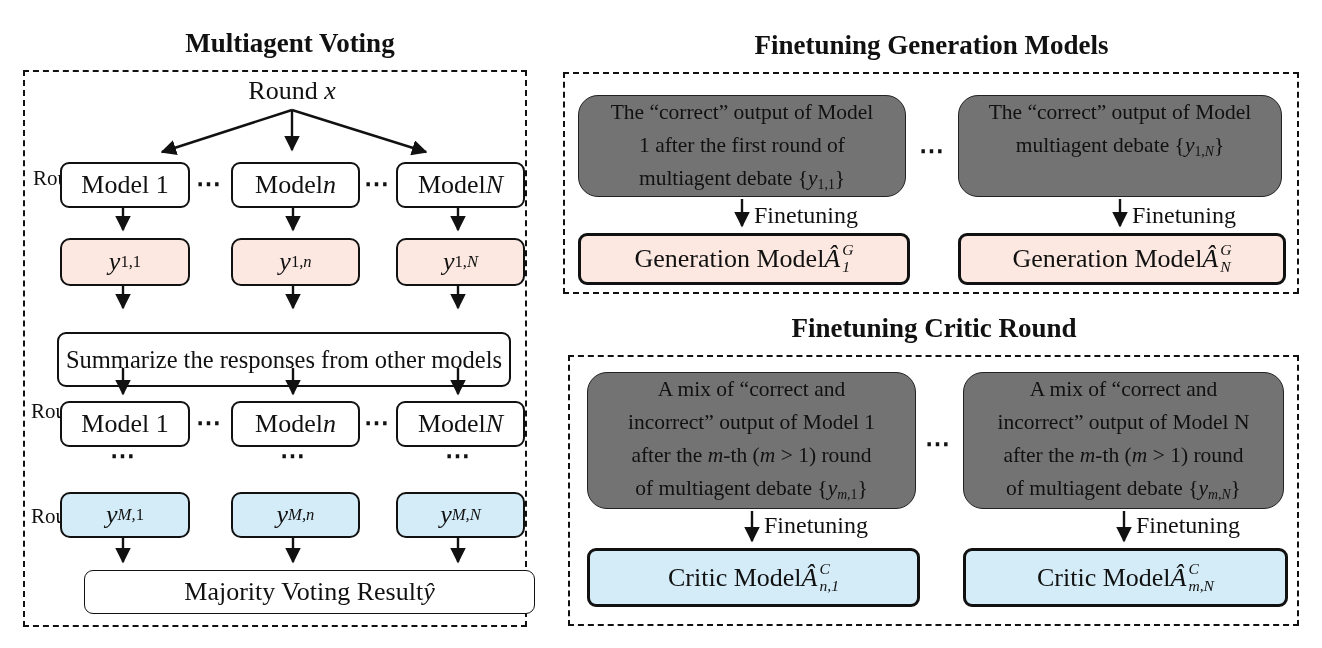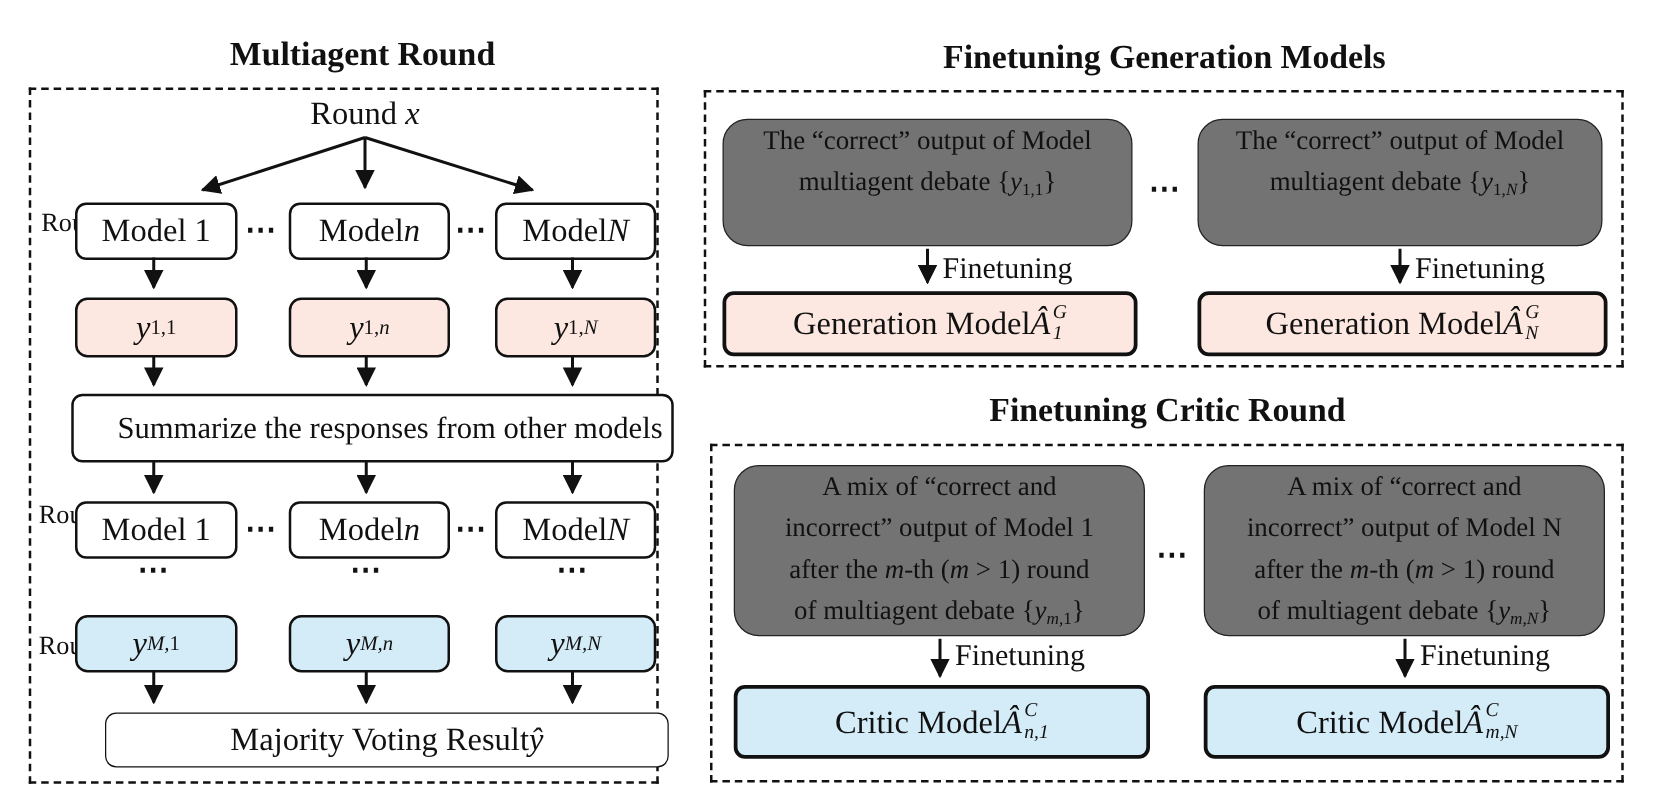--- a/index.html
+++ b/index.html
@@ -29,21 +29,21 @@
   .rm{font-style:normal;}
   .sub{font-size:64%;vertical-align:-0.32em;}
   .subit{font-size:64%;vertical-align:-0.32em;font-style:italic;}
   .stack{display:inline-flex;flex-direction:column;align-items:flex-start;
          font-size:60%;line-height:1.08;vertical-align:-0.52em;margin-left:2px;font-style:italic;}
   svg.overlay{position:absolute;left:0;top:0;pointer-events:none;}
 </style>
 </head>
 <body>
 
-<div class="title" style="left:38px;top:28px;width:504px;">Multiagent Round</div>
+<div class="title" style="left:38px;top:28px;width:504px;">Multiagent Voting</div>
 <div class="panel" style="left:23px;top:70px;width:500px;height:553px;"></div>
 
 <div class="abs" style="left:212px;top:76px;width:160px;text-align:center;font-size:26px;"><span class="rm">Round </span><span class="it">x</span></div>
 
 <div class="rlabel" style="left:33px;top:128px;">Round 1</div>
 
 <div class="box" style="left:60px;top:162px;width:126px;height:42px;">
     <span class="rm">Model 1</span>
   </div>
 <div class="dots" style="left:188px;top:169px;width:42px;">⋯</div>
@@ -65,21 +65,21 @@
     <span class="it">y</span>
     <span class="sub">1,</span>
     <span class="subit">n</span>
   </div>
 <div class="obox" style="left:396px;top:238px;width:125px;height:44px;background:#fce8e0;">
     <span class="it">y</span>
     <span class="sub">1,</span>
     <span class="subit">N</span>
   </div>
 
-<div class="box wide" style="left:57px;top:315px;width:450px;height:51px;padding-left:28px;">Summarize the responses from other models</div>
+<div class="box wide" style="left:57px;top:332px;width:450px;height:51px;">Summarize the responses from other models</div>
 
 <div class="rlabel" style="left:31px;top:361px;">Round 2</div>
 
 <div class="box" style="left:60px;top:401px;width:126px;height:42px;">
     <span class="rm">Model 1</span>
   </div>
 <div class="dots" style="left:188px;top:408px;width:42px;">⋯</div>
 <div class="box" style="left:231px;top:401px;width:125px;height:42px;">
     <span class="rm">Model </span>
     <span class="it">n</span>
@@ -113,20 +113,21 @@
 <div class="box thin" style="left:58px;top:570px;width:449px;height:42px;">
     <span class="rm">Majority Voting Result </span>
     <span class="it">ŷ</span>
   </div>
 
 <div class="title" style="left:563px;top:30px;width:737px;">Finetuning Generation Models</div>
 <div class="panel" style="left:563px;top:72px;width:732px;height:218px;"></div>
 
 <div class="wbox" style="left:578px;top:95px;width:326px;height:100px;">
     <div><span class="rm">The “correct” output of Model</span></div>
+    <div><span class="rm">1 after the first round of</span></div>
     <div><span class="rm">multiagent debate {</span><span class="it">y</span><span class="sub">1,1</span><span class="rm">}</span></div>
   </div>
 <div class="dots" style="left:911px;top:136px;width:42px;">⋯</div>
 <div class="wbox" style="left:958px;top:95px;width:322px;height:100px;">
     <div><span class="rm">The “correct” output of Model</span></div>
     <div><span class="rm">multiagent debate {</span><span class="it">y</span><span class="sub">1,</span><span class="subit">N</span><span class="rm">}</span></div>
   </div>
 
 <div class="ft" style="left:754px;top:202px;">Finetuning</div>
 <div class="ft" style="left:1132px;top:202px;">Finetuning</div>

